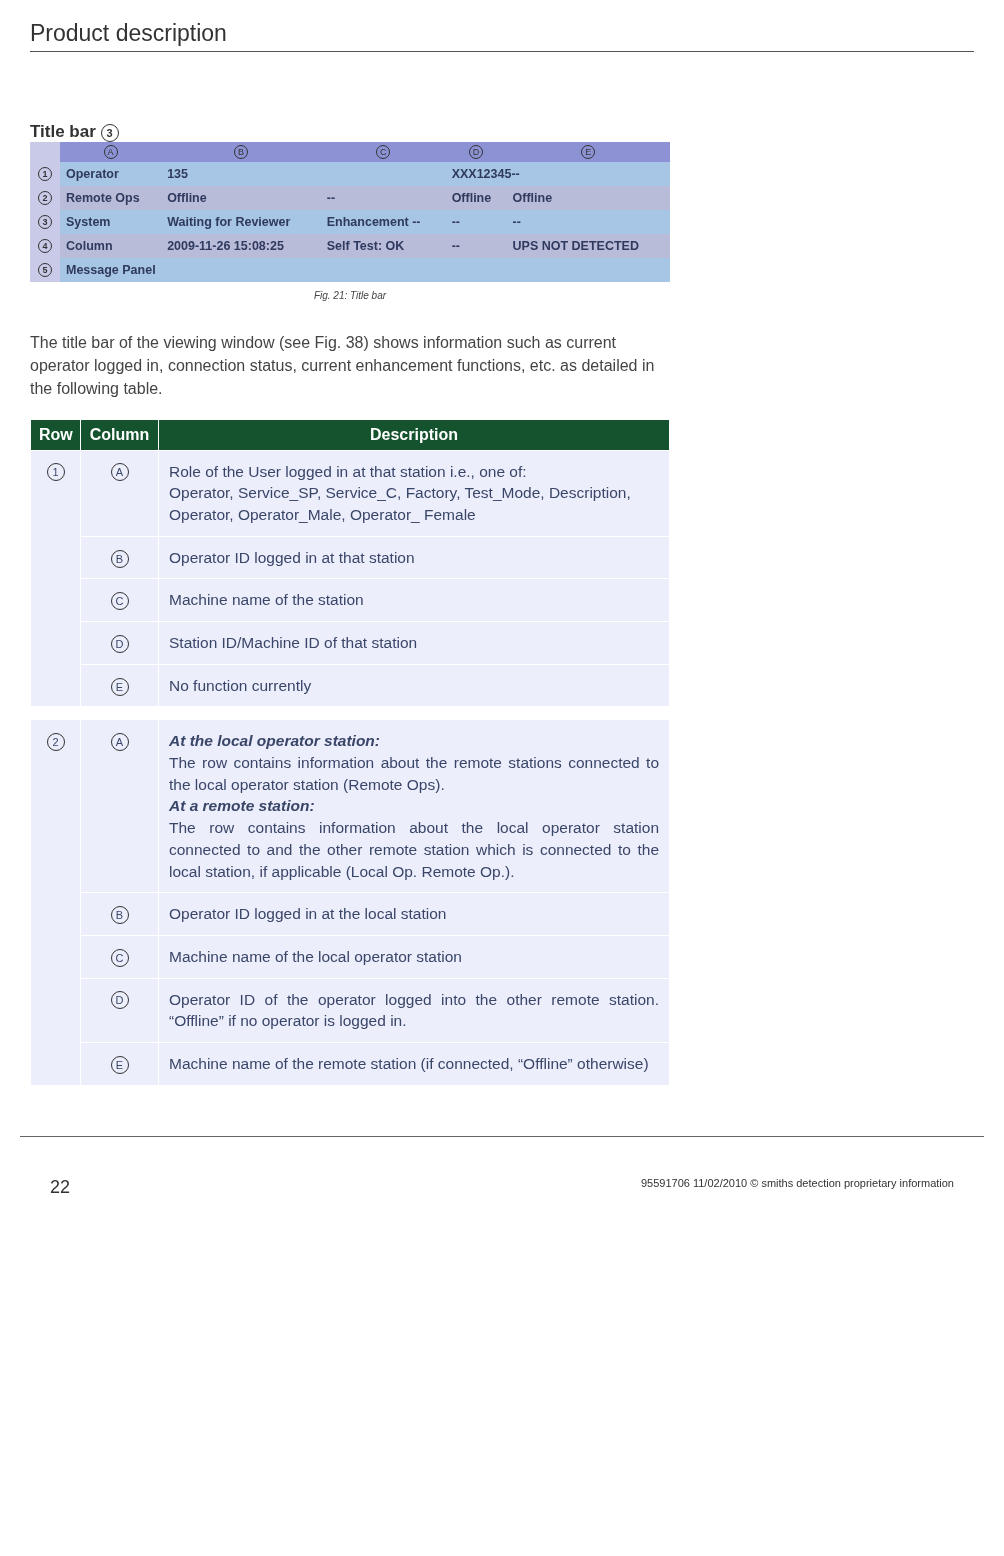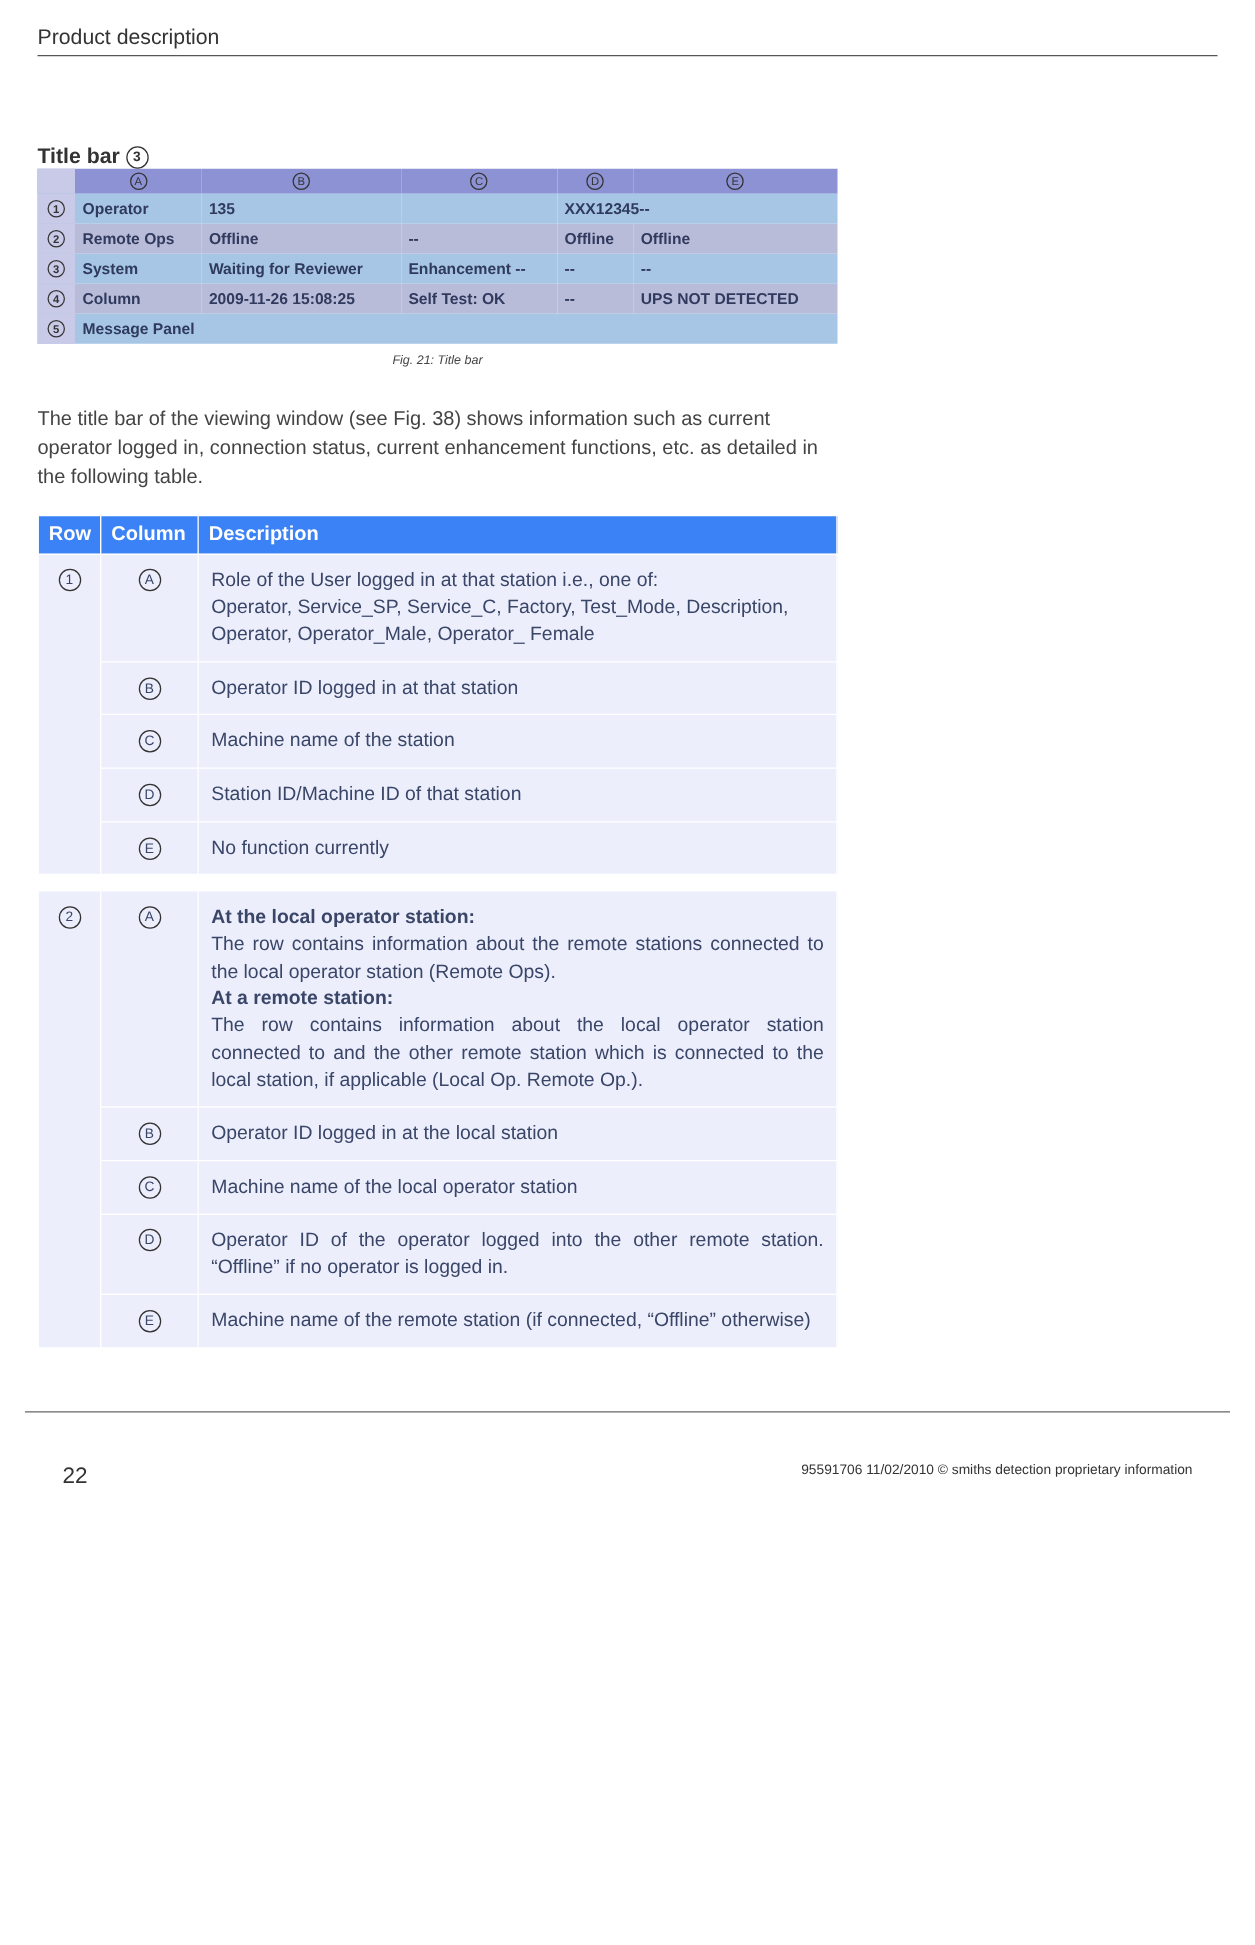--- a/index.html
+++ b/index.html
@@ -8,21 +8,21 @@
     padding: 0;
     background: #fff;
     color: #333;
     width: 1004px;
   }
   .page {
     padding: 20px 30px 0 30px;
     box-sizing: border-box;
   }
   .top-banner {
-    font-size: 17px;
+    font-size: 23px;
     padding-bottom: 4px;
     border-bottom: 1px solid #555;
     margin-bottom: 70px;
   }
   .section-title {
     font-size: 17px;
     font-weight: bold;
     margin-bottom: 0;
   }
   .circ {
@@ -93,41 +93,41 @@
     color: #444;
     line-height: 1.45;
     margin-bottom: 18px;
   }
   .desctab {
     width: 640px;
     border-collapse: collapse;
     table-layout: fixed;
   }
   .desctab th {
-    background: #3b82f6;
+    background: #14532d;
     color: #fff;
-    text-align: left;
+    text-align: center;
     font-size: 16px;
     font-weight: bold;
     padding: 6px 8px;
     border: 1px solid #fff;
   }
   .desctab td {
     background: #eceefc;
     color: #3a4668;
     font-size: 15.5px;
     padding: 10px 10px;
     border: 1px solid #fff;
     vertical-align: top;
     line-height: 1.4;
   }
   .desctab td.mark { text-align: center; width:44px;}
   .desctab td.col { text-align: center; width:72px;}
   .desctab .spacer td { background: #fff; padding: 6px; }
-  .italhead { font-weight: bold; }
+  .italhead { font-style: italic; font-weight: bold; }
   .just { text-align: justify; }
   .footer {
     display: flex;
     justify-content: space-between;
     padding: 40px 30px 18px 30px;
     border-top: 1px solid #666;
     margin: 50px 20px 0 20px;
   }
   .page-num { font-size: 18px; }
   .copy { font-size: 11px; color: #333; }

